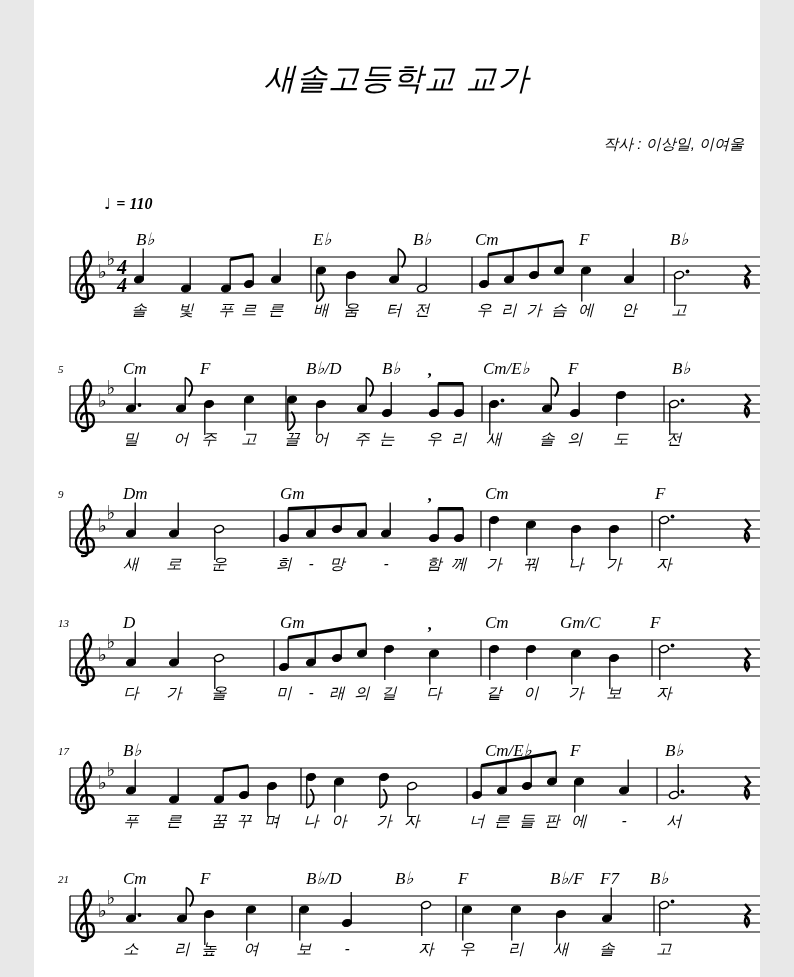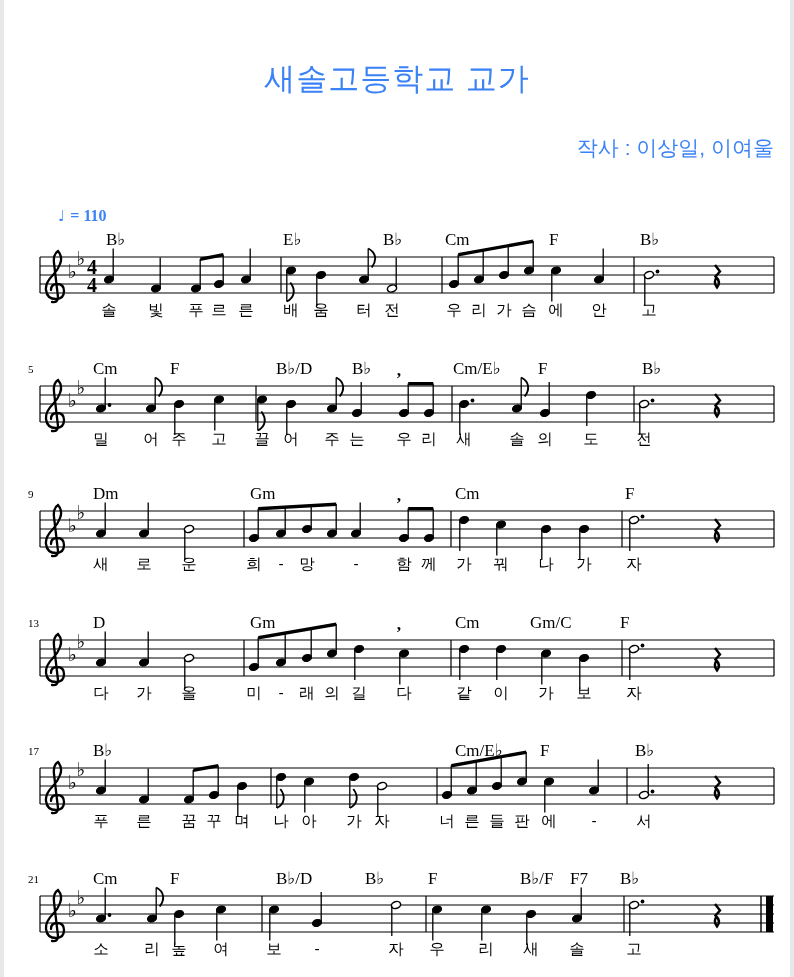--- a/index.html
+++ b/index.html
@@ -1,22 +1,22 @@
 <!DOCTYPE html>
 <html><head>
 <meta charset="utf-8">
 <style>
   html,body{margin:0;padding:0;background:#e8e8e8;}
-  .page{position:relative;width:786px;height:977px;background:#ffffff;margin:0 auto;overflow:hidden;
-        font-family:"Liberation Sans",sans-serif;color:#3b82f6;}
+  .page{position:relative;width:726px;height:977px;background:#ffffff;margin:0 auto;overflow:hidden;
+        font-family:"Liberation Sans",sans-serif;color:#000000;font-style:italic;}
   .title{position:absolute;top:58px;left:0;width:100%;text-align:center;font-size:31px;
          font-weight:400;letter-spacing:1px;}
-  .credits{position:absolute;top:133px;right:16px;text-align:left;font-size:21px;line-height:1.45;}
-  .tempo{position:absolute;top:195px;left:54px;font-size:15px;font-weight:bold;
-         font-family:"DejaVu Sans",sans-serif;margin-top:12px;}
+  .credits{position:absolute;top:133px;right:16px;text-align:left;font-size:15px;line-height:1.45;}
+  .tempo{position:absolute;top:195px;left:70px;font-size:15px;font-weight:bold;
+         font-family:"DejaVu Sans",sans-serif;}
   .tempo .eq{font-family:"Liberation Serif",serif;font-size:16px;}
   .systems{position:absolute;top:0;left:0;width:794px;height:977px;}
   svg.system{position:absolute;left:0;overflow:visible;}
   text{user-select:none;}
 </style>
 </head>
 <body>
 
 <div class="page">
   <div class="title">새솔고등학교 교가</div>

